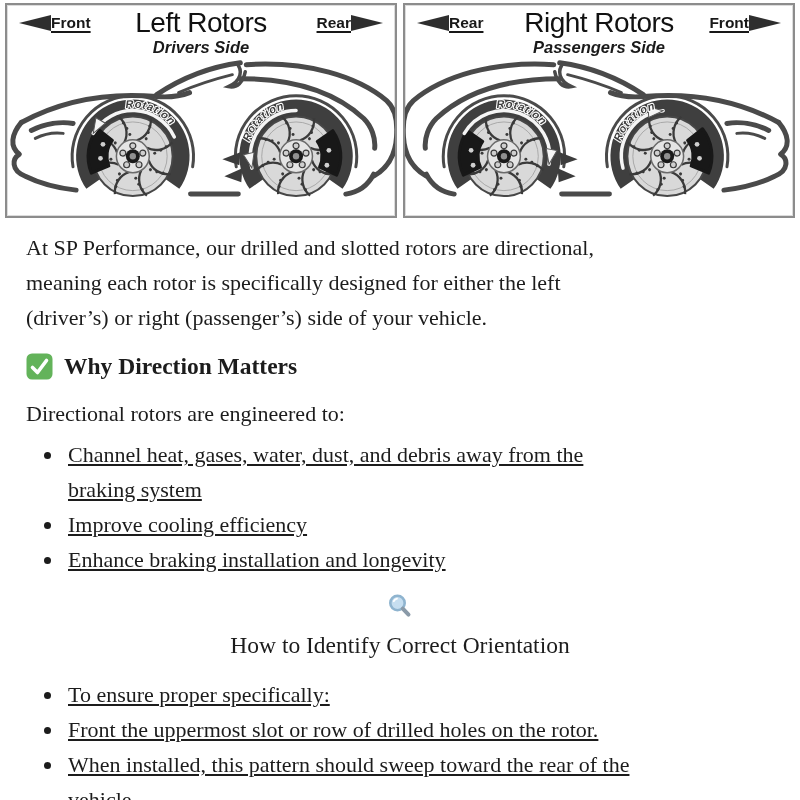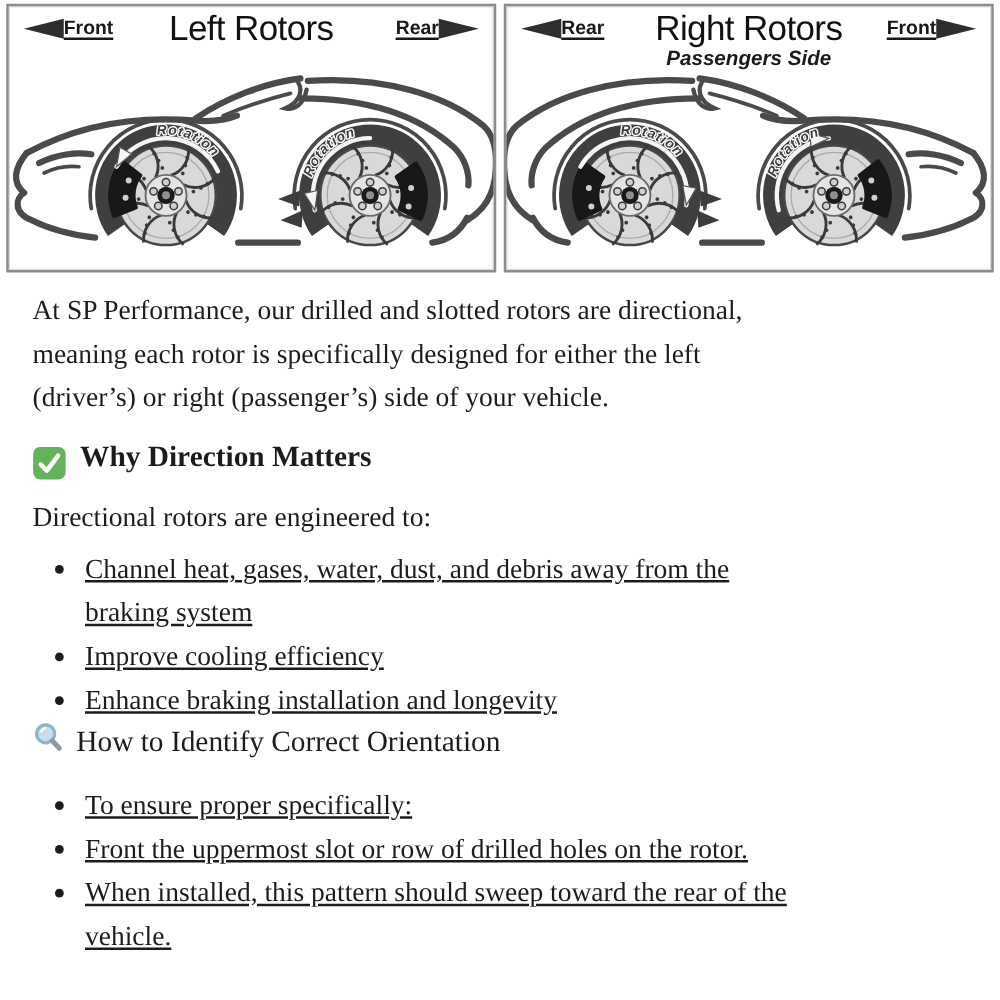--- a/index.html
+++ b/index.html
@@ -24,22 +24,22 @@
 
   .rotArc  { fill:none; stroke:#f5f5f5; stroke-width:3.5; stroke-linecap:round; }
   .rotHead { fill:#f5f5f5; stroke:#565656; stroke-width:1; }
   .rotText { font-family:"Liberation Sans","DejaVu Sans",sans-serif; font-size:11px; font-weight:700; font-style:italic;
              letter-spacing:0.8px; fill:#3d3d3d; stroke:#fdfdfd; stroke-width:2.2px; paint-order:stroke; stroke-linejoin:round; }
 
   
   .article { padding:12px 26px 0 26px; font-size:22px; line-height:35px; }
   .pre { white-space:pre-line; }
   .intro { }
-  h2.sec { display:flex; align-items:flex-end; gap:11px; margin-top:14px; font-size:23.5px; font-weight:700; line-height:35px; }
-  h3.sec { display:flex; align-items:flex-start; gap:8px;  font-size:23.5px; font-weight:400; line-height:35px; }
+  h2.sec { display:flex; align-items:center; gap:11px; margin-top:14px; font-size:23.5px; font-weight:700; line-height:35px; }
+  h3.sec { display:flex; align-items:center; gap:8px;  margin-top:16px; font-size:23.5px; font-weight:400; line-height:35px;flex-direction:column; }
   .lead { margin-top:12px; }
   ul.blist { margin-top:6px; list-style:disc outside; padding-left:38px; }
   ul.blist2 { margin-top:14px; }
   ul.blist li { padding-left:4px;text-decoration:underline; }
   .icon-box { display:inline-flex; width:27px; height:27px; flex:0 0 auto; }
 </style>
 </head>
 <body>
 
 <svg width="0" height="0" style="position:absolute" aria-hidden="true">
@@ -172,20 +172,21 @@
           <path class="rotArc" d="M 0,-46 A 46 46 0 0 0 -44.4,11.9"></path>
           <polygon class="rotHead" points="0,0 -15,-5.5 -15,5.5" transform="translate(-44.4,11.9) rotate(78)"></polygon>
           <text class="rotText"><textPath href="#tpB" startOffset="6">Rotation</textPath></text>
         </g>
       </svg>
       <div class="dir-label dir-left">
         <span class="tri tri-left"></span>
         <span class="txt">Front</span>
       </div>
       <div class="panel-title">Left Rotors</div>
+      <div class="panel-subtitle">Drivers Side</div>
       <div class="dir-label dir-right">
         <span class="txt">Rear</span>
         <span class="tri tri-right"></span>
       </div>
     </section>
 
     <section class="panel">
       <svg class="car" viewBox="0 0 389 212">
         <use href="#carbody" transform="translate(389,0) scale(-1,1)"></use>
         <g transform="translate(99,152)">

